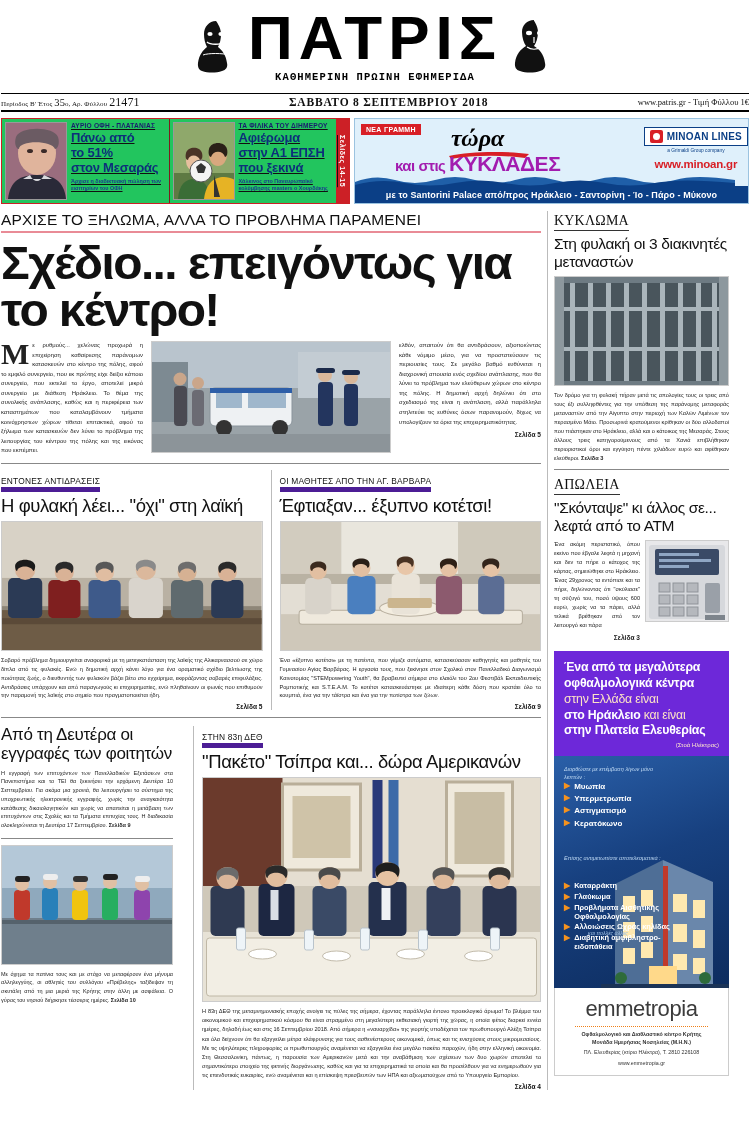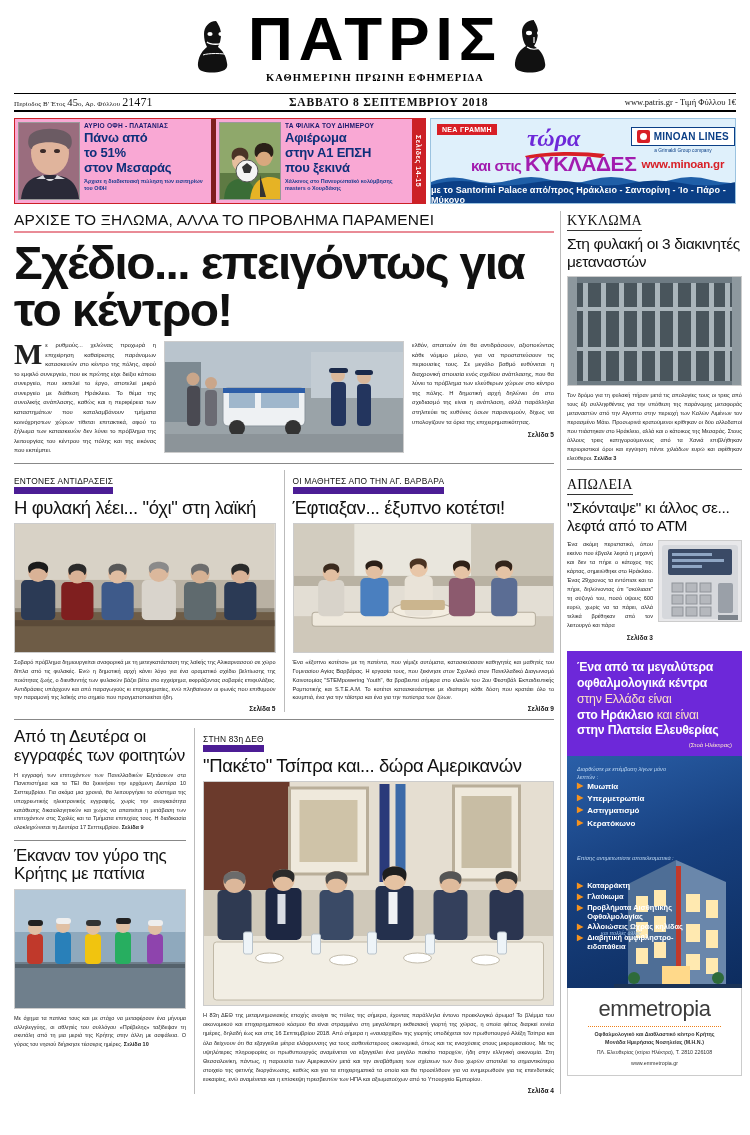--- a/index.html
+++ b/index.html
@@ -4,71 +4,71 @@
 <title>ΠΑΤΡΙΣ</title>
 <style>
   * { box-sizing: border-box; margin: 0; padding: 0; }
   html, body {
     width: 750px; height: 1135px;
     background: #ffffff;
     font-family: "Liberation Sans", sans-serif;
     color: #111;
     overflow: hidden;
   }
-  .page { position: relative; width: 750px; height: 1135px; padding: 0 14px; }
+  .page { position: relative; width: 750px; height: 1135px; padding: 0 1px; }
 
   
   .masthead { position: relative; height: 90px; display: flex; align-items: center; justify-content: center; }
   .mast-inner { display: flex; align-items: center; justify-content: center; gap: 10px; }
   .mast-title {
     font-family: "Liberation Sans", sans-serif;
     font-weight: bold; font-size: 62px; letter-spacing: 6px;
     line-height: 1; color: #000;
   }
   .mast-sub {
     text-align: center; font-size: 10.5px; font-weight: bold;
-    letter-spacing: 1.1px; font-family: Liberation Serif, serif;
+    letter-spacing: 1.1px; font-family: Liberation Mono, monospace;
     margin-top: 2px; color: #000;
   }
   .bust { width: 44px; height: 56px; display: block; }
 
   .info-bar {
     border-top: 1px solid #000; border-bottom: 2.5px solid #000;
     height: 19px; display: flex; align-items: center; justify-content: space-between;
     font-family: "Liberation Serif", serif; margin-top: 3px;
   }
   .info-left { font-size: 7px; letter-spacing: .1px; }
   .info-left b { font-size: 10.5px; font-weight: normal; }
   .info-left .num { font-size: 12px; }
   .info-center { font-size: 11.5px; font-weight: bold; letter-spacing: .8px; text-align: center; }
   .info-right { font-size: 8.5px; }
 
   
   .topads { display: flex; gap: 4px; margin-top: 6px; height: 86px; }
-  .ad-sports { width: 412px; border: 1px solid #cc2026; display: flex; position: relative; background: #f9a8d4; }
+  .ad-sports { width: 349px; border: 1px solid #cc2026; display: flex; position: relative; background: #22c55e; text-decoration: underline; }
   .sp-cell { display: flex; flex: 1; padding: 3px; gap: 4px; }
-  .sp-cell + .sp-cell { border-left: 5px solid #7f1d1d; }
+  .sp-cell + .sp-cell { border-left: 1px solid #7f1d1d; }
   .sp-photo { width: 62px; flex: none; border: 1px solid #999; overflow: hidden; position: relative; }
   .sp-txt { flex: 1; display: flex; flex-direction: column; justify-content: flex-start; }
   .sp-kicker { font-size: 6.6px; font-weight: bold; color: #1a1a6e; letter-spacing: .2px; margin-bottom: 2px; }
   .sp-head { font-size: 13px; font-weight: bold; color: #0d2f7a; line-height: 1.14; letter-spacing: -.2px; }
   .sp-sub { font-size: 5.4px; color: #1a3b8f; line-height: 1.3; margin-top: 3px; font-weight: bold; }
   .sp-pages {
     width: 13px; background: #cc2026; color: #fff; writing-mode: vertical-rl;
     display: flex; align-items: center; justify-content: center;
     font-size: 7px; font-weight: bold; letter-spacing: .6px;
   }
   .ad-minoan { flex: 1; border: 1px solid #9bc3e0; background: #dff0fb; position: relative; overflow: hidden; }
   .mn-top { position: relative; height: 62px; }
   .mn-newline {
     position: absolute; left: 6px; top: 5px; background: #d81f26; color: #fff;
     font-size: 7px; font-weight: bold; padding: 2px 5px; letter-spacing: .3px;
   }
   .mn-tora { position: absolute; left: 96px; top: 6px; font-family: "Liberation Serif", serif;
-    font-style: italic; font-weight: bold; font-size: 24px; color: #6d28d9; }
+    font-style: italic; font-weight: bold; font-size: 24px; color: #000000; }
   .mn-swoosh { position: absolute; left: 92px; top: 31px; width: 84px; height: 9px; }
   .mn-kyk { position: absolute; left: 40px; top: 33px; font-size: 21px; font-weight: bold; color: #a21caf; letter-spacing: -.5px;}
   .mn-kyk .sm { font-size: 15px; }
   .mn-logo { position: absolute; right: 0; top: 8px; text-align: center; }
   .mn-logo-row { display: flex; align-items: center; gap: 4px; border: 1.5px solid #0b3f86; padding: 2px 5px; background: #fff;}
   .mn-ship { width: 13px; height: 13px; background: #d81f26; border-radius: 2px; position: relative;}
   .mn-ship:after { content:""; position:absolute; left:3px; top:3px; width:7px; height:7px; background:#fff; border-radius:50%;}
   .mn-logo-txt { font-size: 10px; font-weight: bold; color: #0b3f86; letter-spacing: .2px;}
   .mn-grim { font-size: 4.8px; color: #0b3f86; margin-top: 1.5px;}
   .mn-url { font-size: 11.5px; font-weight: bold; color: #d81f26; margin-top: 5px; letter-spacing: -.2px;}
@@ -103,27 +103,27 @@
   .lead-photo { flex: 1; height: 112px; overflow: hidden; position: relative; border: 1px solid #ccc;}
   .lead-right { width: 142px; font-size: 5.9px; line-height: 1.62; text-align: justify; color: #222; }
   .pageref { text-align: right; font-weight: bold; font-size: 6.6px; margin-top: 3px; }
 
   .dbl-rule { border-top: 1px solid #888; margin-top: 7px; }
 
   
   .two-col { display: flex; gap: 8px; margin-top: 6px; }
   .story { flex: 1; }
   .story.right { border-left: 1px solid #bbb; padding-left: 8px; }
-  .st-kicker { font-size: 8.4px; letter-spacing: .2px; border-bottom: 7px solid #4c1d95; padding-bottom: 1px; display: inline-block; }
+  .st-kicker { font-size: 8.4px; letter-spacing: .2px; border-bottom: 5px solid #4c1d95; padding-bottom: 1px; display: inline-block; }
   .st-head { font-size: 18.5px; margin-top: 4px; letter-spacing: -.4px; line-height: 1.08; }
   .st-photo { height: 130px; margin-top: 5px; overflow: hidden; position: relative; border: 1px solid #ccc;}
   .st-body { font-size: 5.6px; line-height: 1.6; text-align: justify; margin-top: 5px; color: #222; }
 
   
-  .bottom-grid { display: flex; gap: 8px; margin-top: 8px; }
+  .bottom-grid { display: flex; gap: 20px; margin-top: 8px; }
   .bl-col { width: 172px; flex: none; }
   .bc-col { flex: 1; border-left: 1px solid #bbb; padding-left: 8px; }
   .bl-head { font-size: 17px; line-height: 1.1; letter-spacing: -.3px; }
   .bl-body { font-size: 5.5px; line-height: 1.58; text-align: justify; margin-top: 5px; color: #222; }
   .bl-sep { border-top: 1px solid #888; margin: 8px 0 6px; }
   .bl-photo { height: 120px; margin-top: 5px; overflow: hidden; border: 1px solid #ccc; position: relative;}
   .bc-photo { height: 225px; margin-top: 5px; overflow: hidden; border: 1px solid #ccc; position: relative;}
   .bc-body { font-size: 5.6px; line-height: 1.62; text-align: justify; margin-top: 5px; color: #222; }
 
   
@@ -181,21 +181,21 @@
         <ellipse cx="28" cy="16" rx="3" ry="2.2" fill="#fff"></ellipse>
         <path d="M22 20v6" stroke="#fff" stroke-width="1.2"></path>
         <path d="M15 30c4 3 10 3 14 0" stroke="#fff" stroke-width="1.2" fill="none"></path>
       </svg>
     </div>
   </div>
 
   <div class="info-bar">
     <div class="info-left">
       <span>Περίοδος Β' Έτος</span>
-      <b>45</b><span>ο, Αρ. Φύλλου</span>
+      <b>35</b><span>ο, Αρ. Φύλλου</span>
       <span class="num">21471</span>
     </div>
     <div class="info-center">ΣΑΒΒΑΤΟ 8 ΣΕΠΤΕΜΒΡΙΟΥ 2018</div>
     <div class="info-right">www.patris.gr - Τιμή Φύλλου 1€</div>
   </div>
 
   <div class="topads">
 
     <div class="ad-sports">
       <div class="sp-cell">
@@ -426,21 +426,20 @@
 
       <div class="dbl-rule"></div>
 
       <div class="bottom-grid">
         <div class="bl-col">
           <div class="bl-head">Από τη Δευτέρα οι εγγραφές των φοιτητών</div>
           <div class="bl-body"><span>Η εγγραφή των επιτυχόντων των Πανελλαδικών Εξετάσεων στα Πανεπιστήμια και το ΤΕΙ θα ξεκινήσει την ερχόμενη Δευτέρα 10 Σεπτεμβρίου. Για ακόμα μια χρονιά, θα λειτουργήσει το σύστημα της υποχρεωτικής ηλεκτρονικής εγγραφής, χωρίς την αναγκαιότητα κατάθεσης δικαιολογητικών και χωρίς να απαιτείται η μετάβαση των επιτυχόντων στις Σχολές και τα Τμήματα επιτυχίας τους. Η διαδικασία ολοκληρώνεται τη Δευτέρα 17  Σεπτεμβρίου.</span> <b>Σελίδα 9</b></div>
 
           <div class="bl-sep"></div>
 
-          <div class="bl-head">Έκαναν τον γύρο της Κρήτης με πατίνια</div>
           <div class="bl-photo">
             <svg viewBox="0 0 170 120" width="100%" height="120" preserveAspectRatio="xMidYMid slice">
               <rect width="170" height="120" fill="#9cb4c9"></rect>
               <rect y="0" width="170" height="42" fill="#b4c8d8"></rect>
               <rect y="42" width="170" height="30" fill="#8fa9bd"></rect>
               <rect y="72" width="170" height="48" fill="#6f7f8c"></rect>
               <g>
                 <rect x="12" y="44" width="16" height="30" rx="4" fill="#c0392b"></rect>
                 <circle cx="20" cy="38" r="7" fill="#e0c0a4"></circle>
                 <rect x="13" y="30" width="15" height="6" rx="3" fill="#222"></rect>

